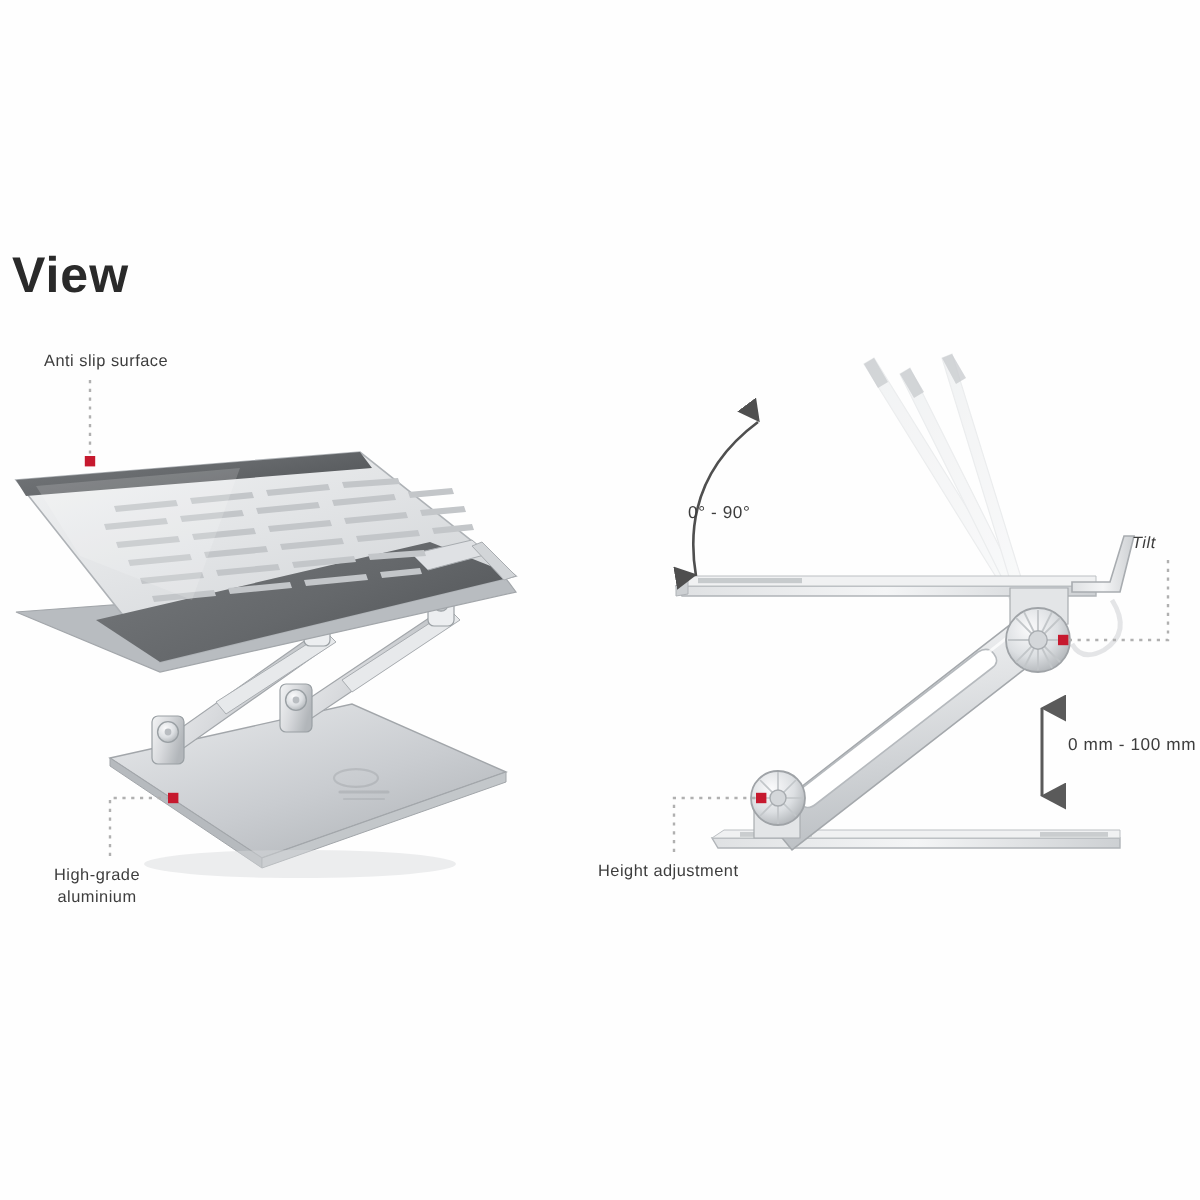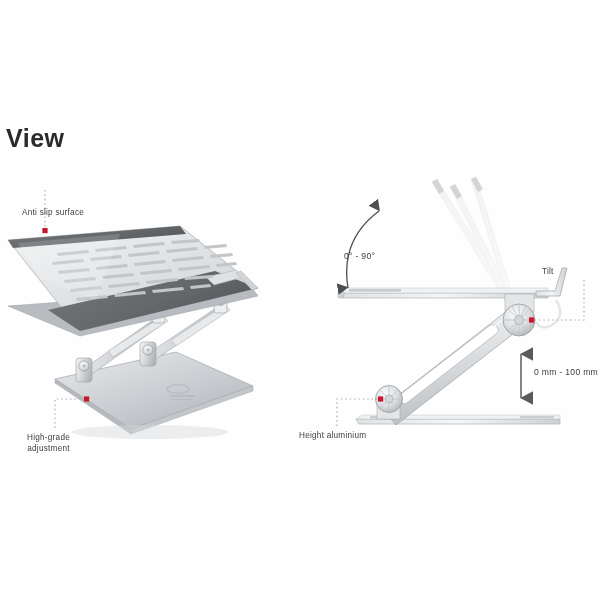--- a/index.html
+++ b/index.html
@@ -38,24 +38,24 @@
 
   
   .callout {
     position: absolute;
     font-size: 8.2px;
     letter-spacing: 0.25px;
     color: #3d3d3d;
     line-height: 1.38;
     white-space: pre-line;
   }
-  .callout.anti-slip   { left: 22px;  top: 175px; margin-top: 32px; }
+  .callout.anti-slip   { left: 22px;  top: 175px; }
   .callout.high-grade  { left: 27px;  top: 432px; text-align: center; }
   .callout.height-adj  { left: 299px; top: 430px; }
-  .callout.tilt        { left: 542px; top: 266px; }
+  .callout.tilt        { left: 566px; top: 266px; font-style: italic; }
 
   .dim-label {
     position: absolute;
     font-size: 8.6px;
     letter-spacing: 0.3px;
     color: #3d3d3d;
   }
   .dim-label.angle  { left: 344px; top: 251px; }
   .dim-label.height { left: 534px; top: 367px; }
 
@@ -333,23 +333,23 @@
     <g>
       <line x1="521" y1="354" x2="521" y2="398" stroke="#5a5a5a" stroke-width="1.5" marker-start="url(#arwUp)" marker-end="url(#arwDown)"></line>
     </g>
   </svg>
 
   <div class="page-title">View</div>
 
   <div class="callout anti-slip">Anti slip surface</div>
 
   <div class="callout high-grade">High-grade
-adjustment</div>
-
-  <div class="callout height-adj">Height aluminium</div>
+aluminium</div>
+
+  <div class="callout height-adj">Height adjustment</div>
 
   <div class="callout tilt">Tilt</div>
 
   <div class="dim-label angle">0° - 90°</div>
 
   <div class="dim-label height">0 mm - 100 mm</div>
 
 </div>
 
 </body></html>

